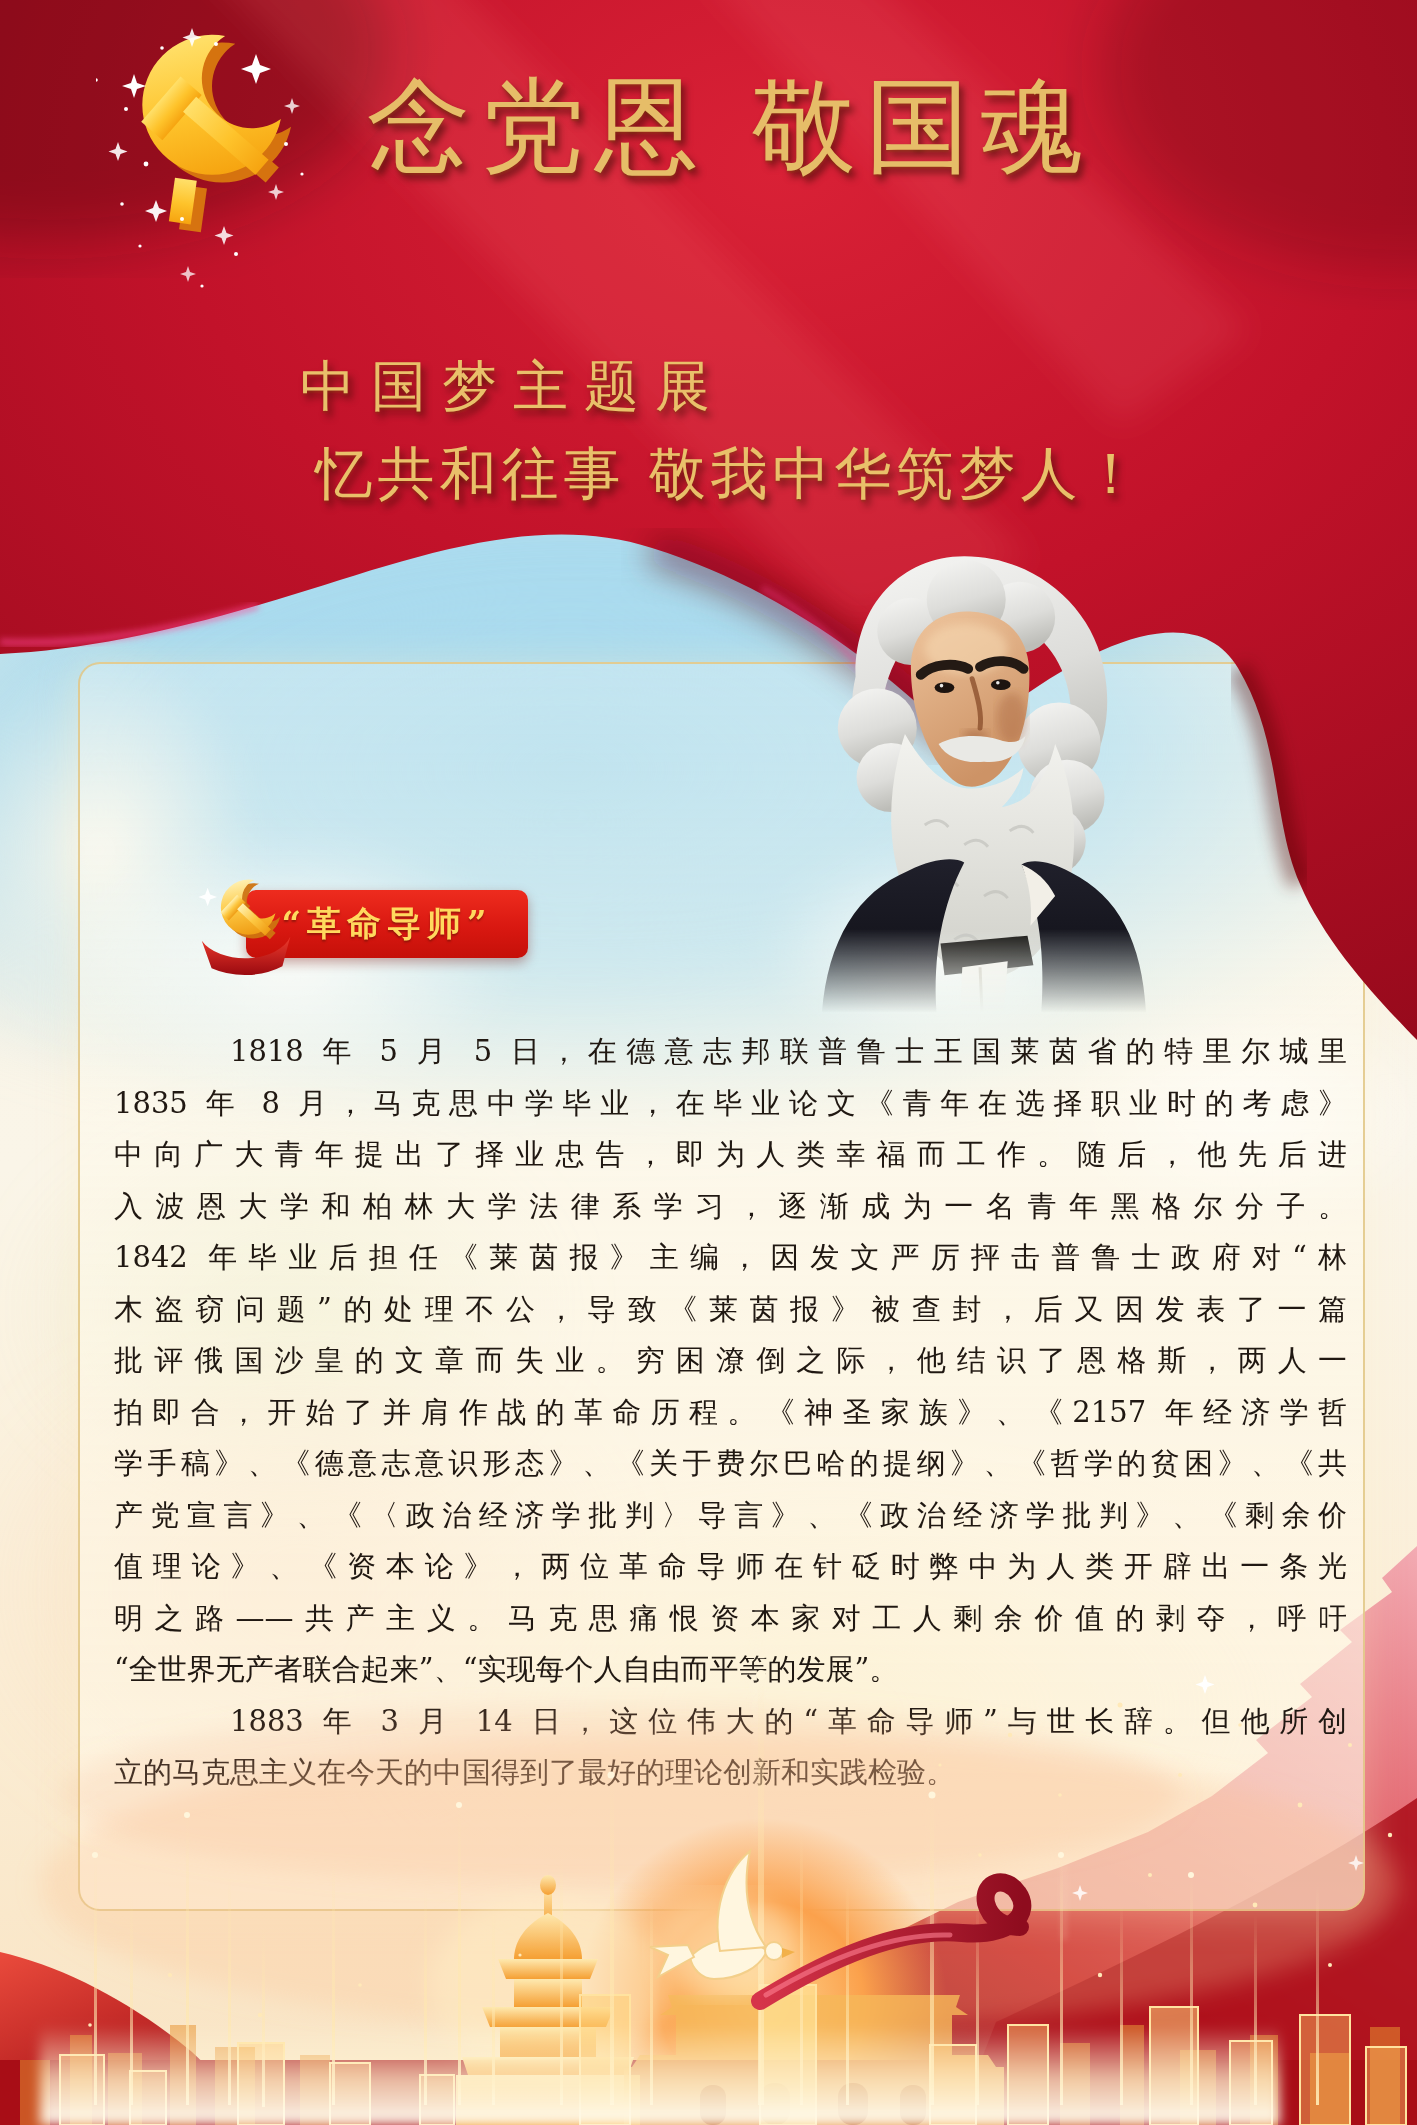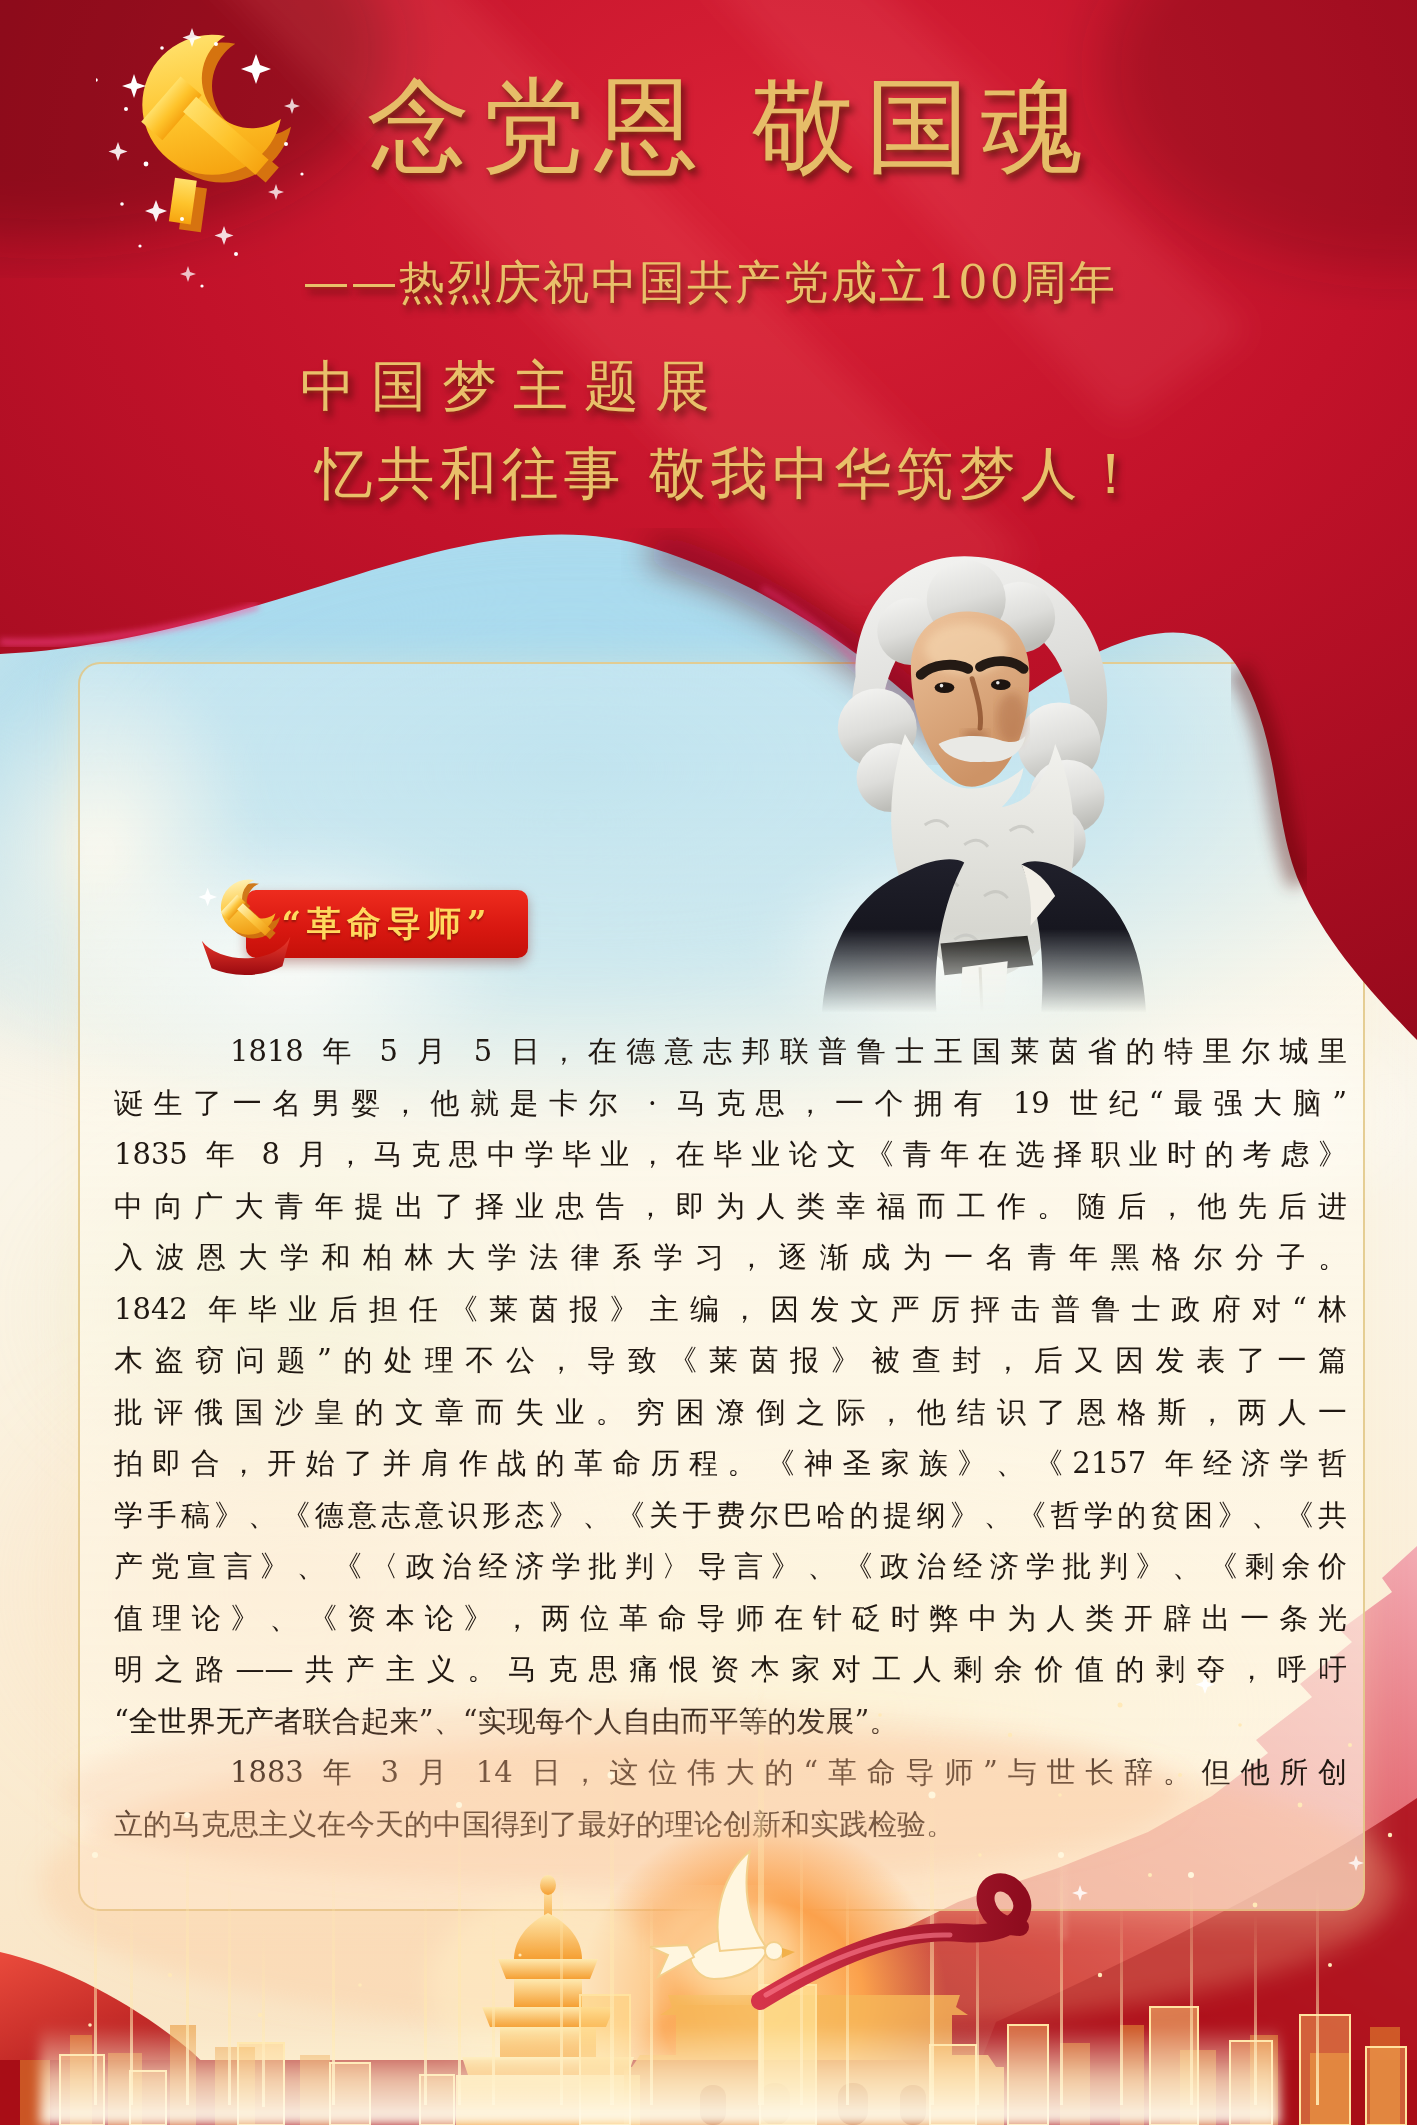--- a/index.html
+++ b/index.html
@@ -172,21 +172,20 @@
       <circle cx="66" cy="34" r="1.8"></circle>
         <circle cx="26" cy="190" r="1.8"></circle>
         <circle cx="106" cy="272" r="1.6"></circle>
       <circle cx="170,66" cy="66" r="1.8"></circle>
         <circle cx="206" cy="160" r="1.6"></circle>
         <circle cx="44" cy="232" r="1.6"></circle>
     </g>
   </svg>
 
   <div class="abs gold h-title">念党恩 敬国魂</div>
-  <div class="abs gold h-sub">——热烈庆祝中国共产党成立100周年</div>
   <div class="abs gold h-theme">中国梦主题展</div>
   <div class="abs gold h-slogan">忆共和往事 敬我中华筑梦人！</div>
 
   <svg class="abs marx" viewBox="0 0 340 470">
     <defs>
       <linearGradient id="hairG" x1="0" y1="0" x2="0.3" y2="1">
         <stop offset="0" stop-color="#f6f6f4"></stop>
           <stop offset="0.6" stop-color="#dddddA"></stop>
           <stop offset="1" stop-color="#bdbdb8"></stop>
       </linearGradient>
@@ -287,21 +286,20 @@
             <rect x="36" y="30" width="32" height="15"></rect>
             <rect x="54" y="43" width="11" height="50"></rect>
           </g>
       </g>
     </g>
     <path d="M20,20 l2.5,7 7,2.5 -7,2.5 -2.5,7 -2.5,-7 -7,-2.5 7,-2.5 z" fill="#fff" opacity="0.95"></path>
   </svg>
 
   <div class="abs bio">
     <div class="bline indent">1818 年 5 月 5 日，在德意志邦联普鲁士王国莱茵省的特里尔城里</div>
-    <div class="bline">诞生了一名男婴，他就是卡尔 · 马克思，一个拥有 19 世纪“最强大脑”</div>
     <div class="bline">1835 年 8 月，马克思中学毕业，在毕业论文《青年在选择职业时的考虑》</div>
     <div class="bline">中向广大青年提出了择业忠告，即为人类幸福而工作。随后，他先后进</div>
     <div class="bline">入波恩大学和柏林大学法律系学习，逐渐成为一名青年黑格尔分子。</div>
     <div class="bline">1842 年毕业后担任《莱茵报》主编，因发文严厉抨击普鲁士政府对“林</div>
     <div class="bline">木盗窃问题”的处理不公，导致《莱茵报》被查封，后又因发表了一篇</div>
     <div class="bline">批评俄国沙皇的文章而失业。穷困潦倒之际，他结识了恩格斯，两人一</div>
     <div class="bline">拍即合，开始了并肩作战的革命历程。《神圣家族》、《2157 年经济学哲</div>
     <div class="bline">学手稿》、《德意志意识形态》、《关于费尔巴哈的提纲》、《哲学的贫困》、《共</div>
     <div class="bline">产党宣言》、《〈政治经济学批判〉导言》、《政治经济学批判》、《剩余价</div>
     <div class="bline">值理论》、《资本论》，两位革命导师在针砭时弊中为人类开辟出一条光</div>

